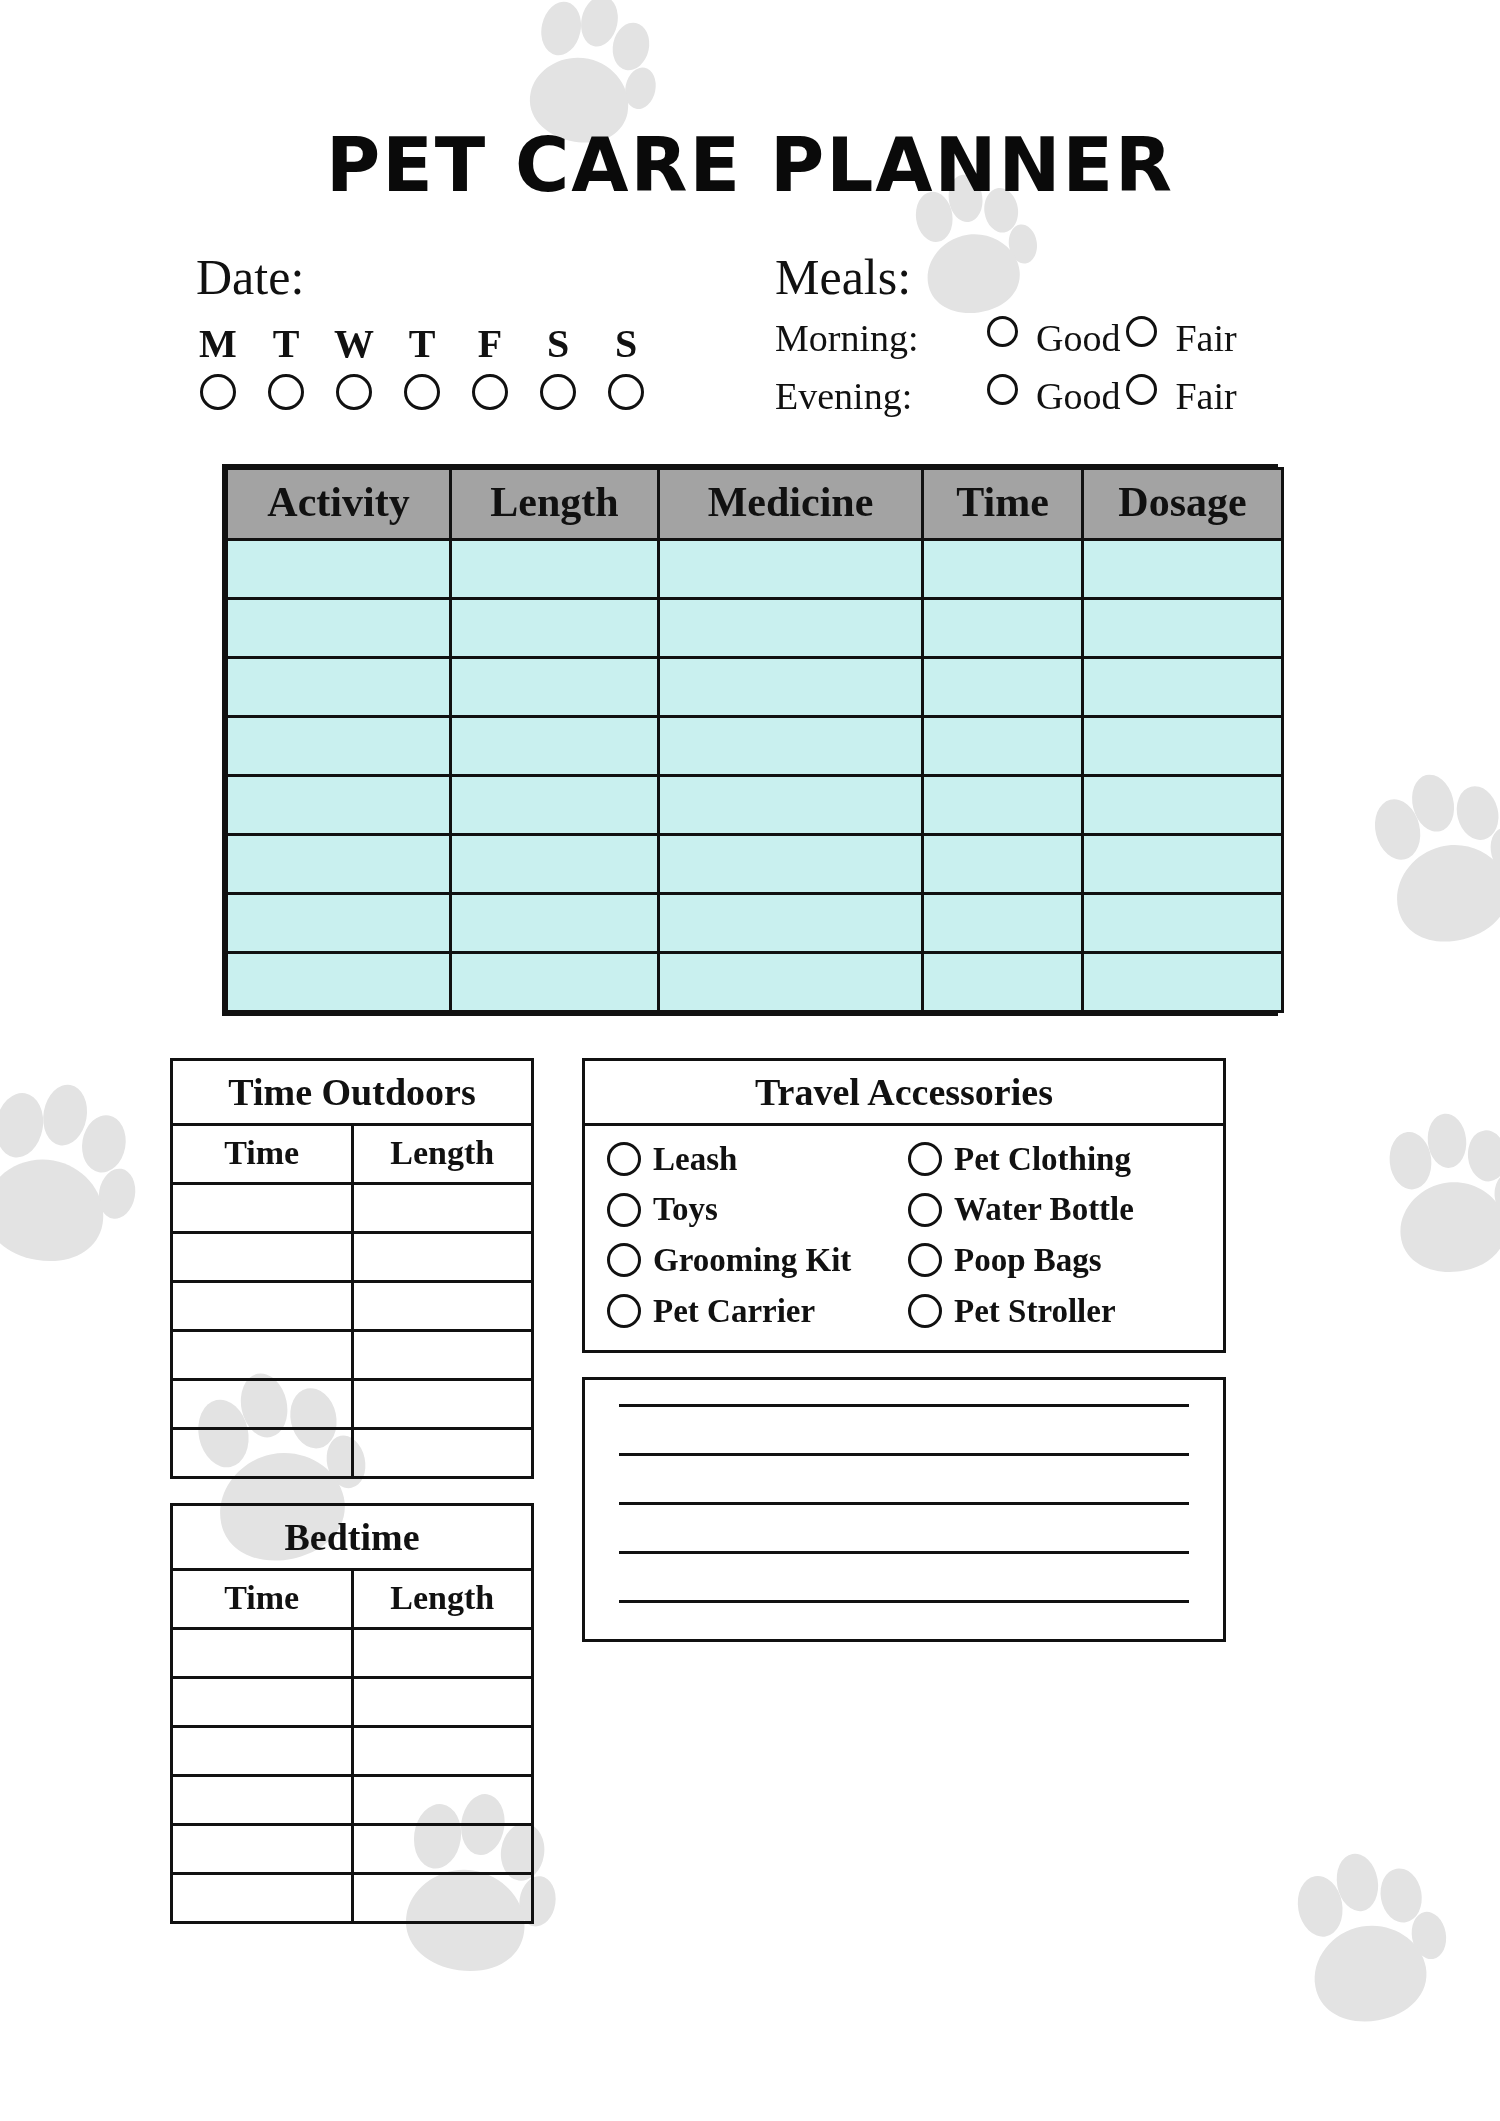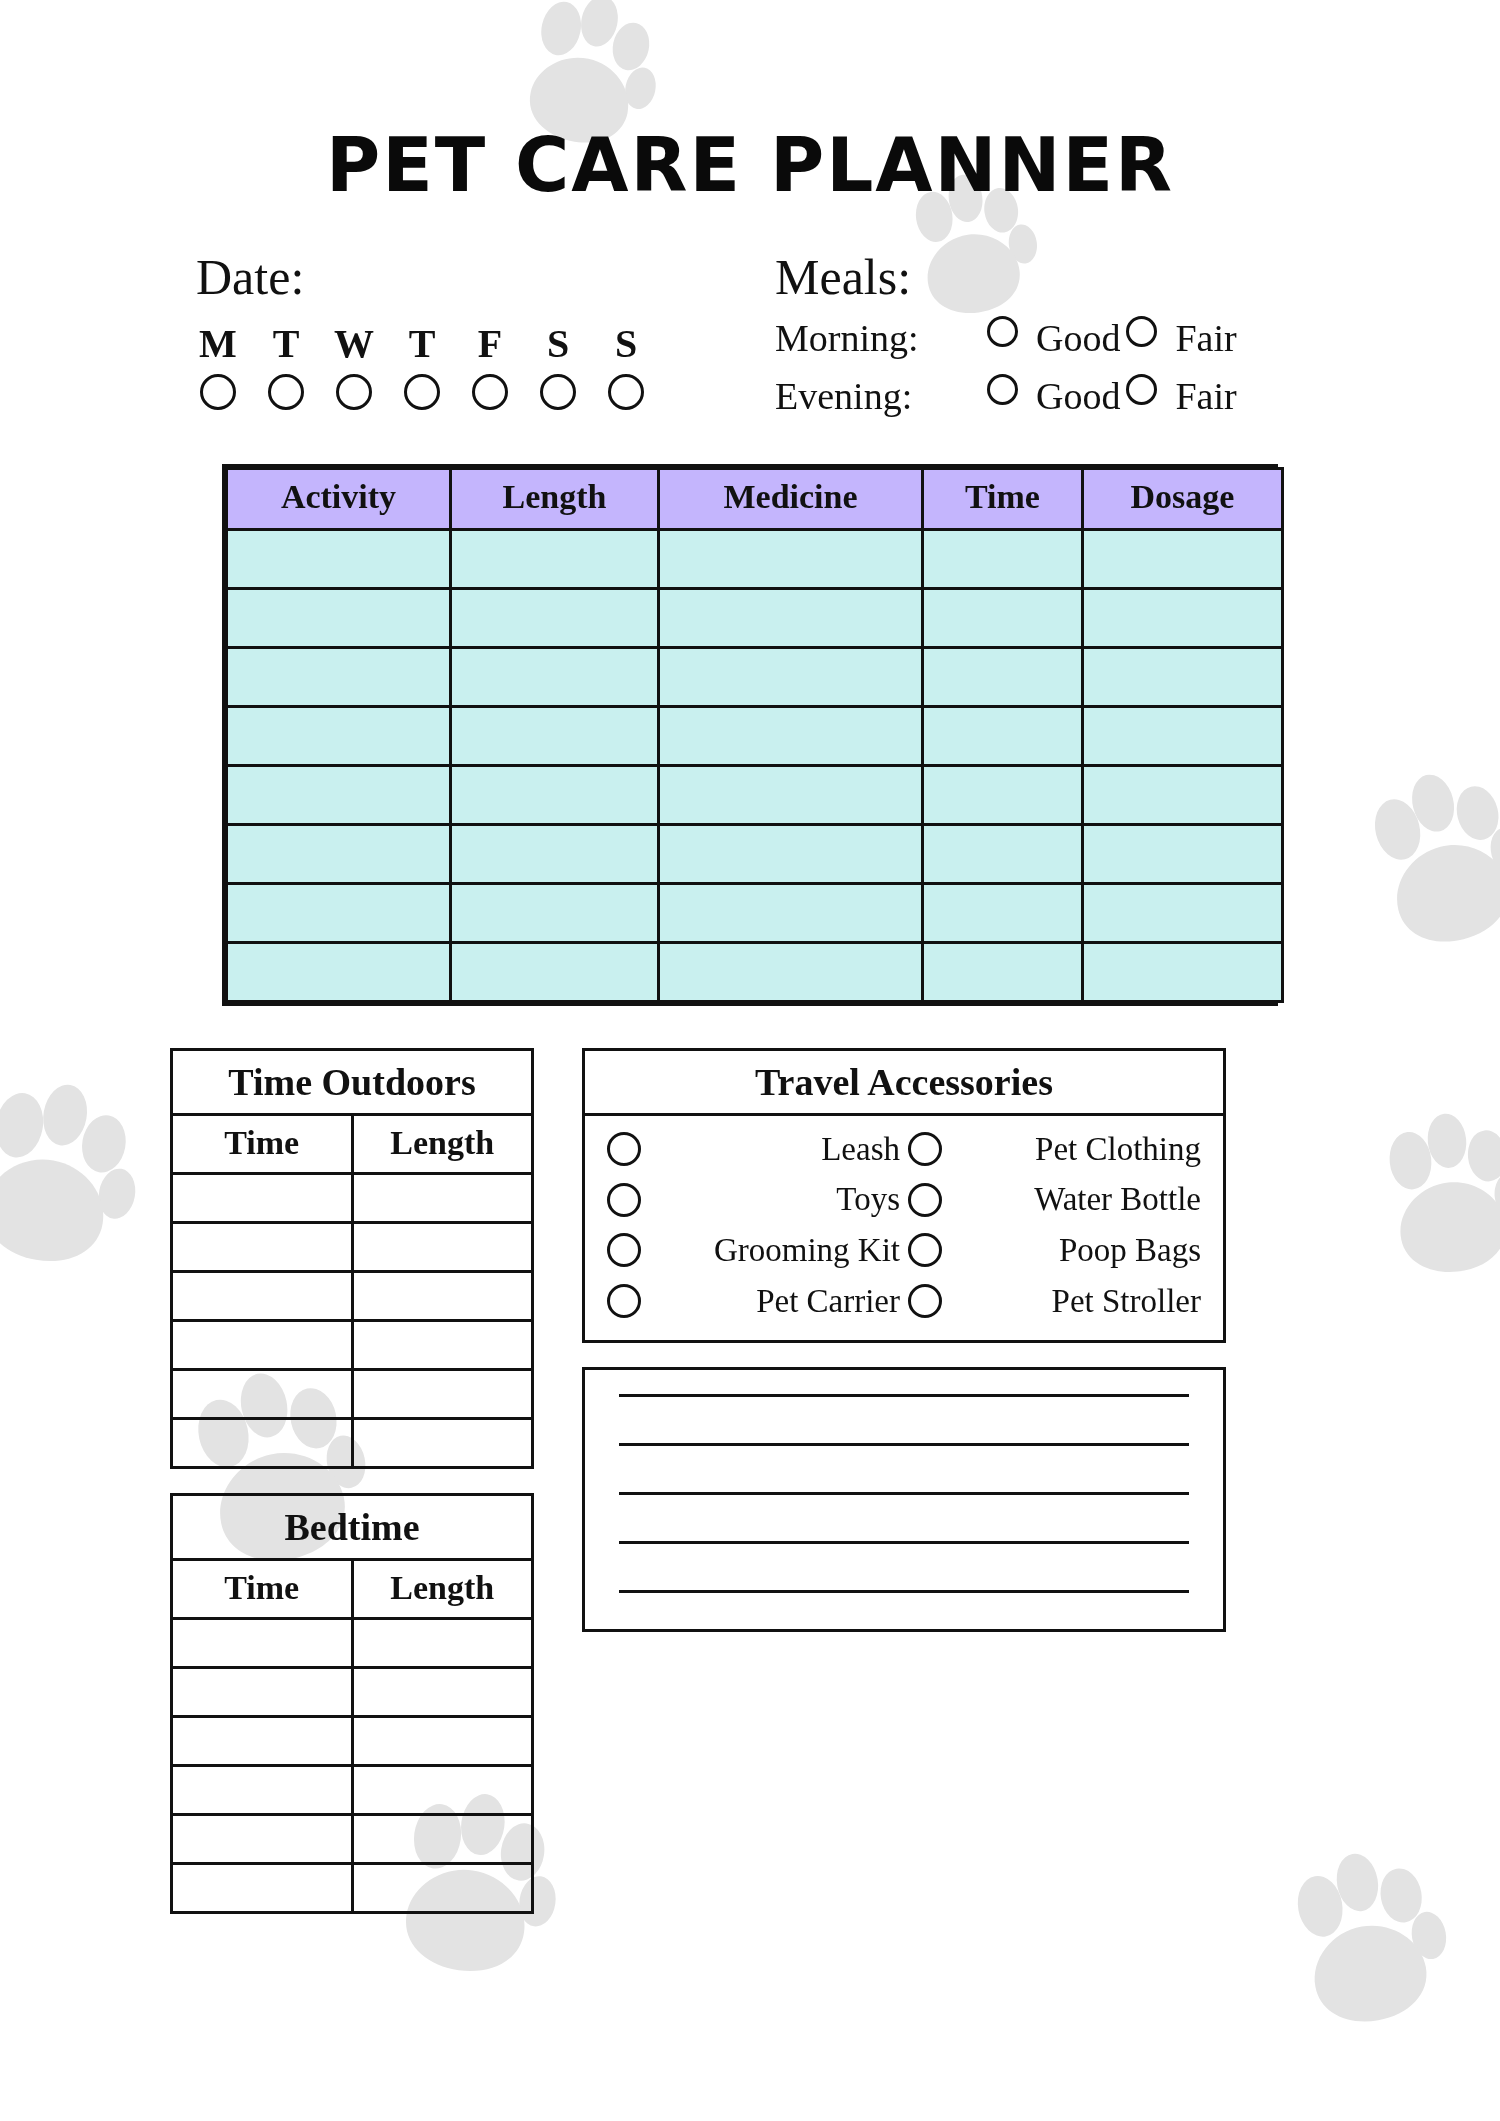--- a/index.html
+++ b/index.html
@@ -122,25 +122,25 @@
     border: 3px solid #111;
     background: #c9f0ef;
     box-sizing: border-box;
   }
   table.main {
     border-collapse: collapse;
     width: 100%;
     table-layout: fixed;
   }
   table.main th {
-    font-size: 34px;
+    font-size: 42px;
     font-weight: bold;
     padding: 8px 0 12px 0;
     border: 3px solid #111;
-    background: #c4b5fd;
+    background: #a3a3a3;
   }
   table.main td {
     height: 54px;
     border: 3px solid #111;
     background: #c9f0ef;
   }
   .col-activity { width: 224px; }
   .col-length   { width: 208px; }
   .col-medicine { width: 264px; }
   .col-time     { width: 160px; }
@@ -203,23 +203,22 @@
   .check-grid {
     display: grid;
     grid-template-columns: 1fr 1fr;
     row-gap: 16px;
     column-gap: 8px;
   }
   .check-item {
     display: flex;
     align-items: center;
     font-size: 33px;
-    font-weight: normal;
+    font-weight: bold;
     line-height: 1.05;
-    justify-content: space-between;
   }
   .check-item .cb {
     flex: 0 0 auto;
     width: 34px;
     height: 34px;
     border: 3px solid #111;
     border-radius: 50%;
     box-sizing: border-box;
     margin-right: 12px;
   }

